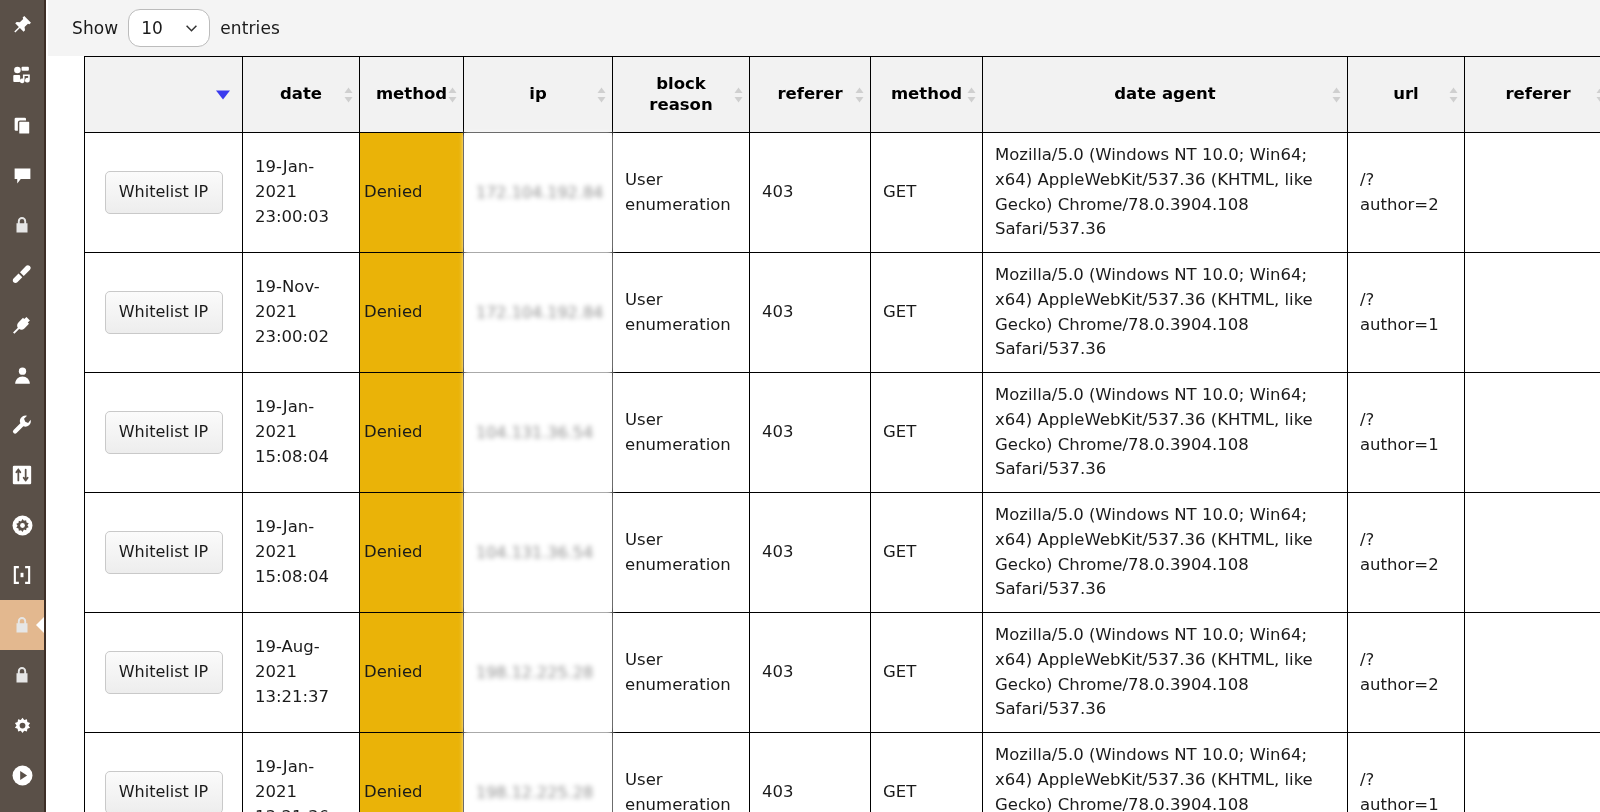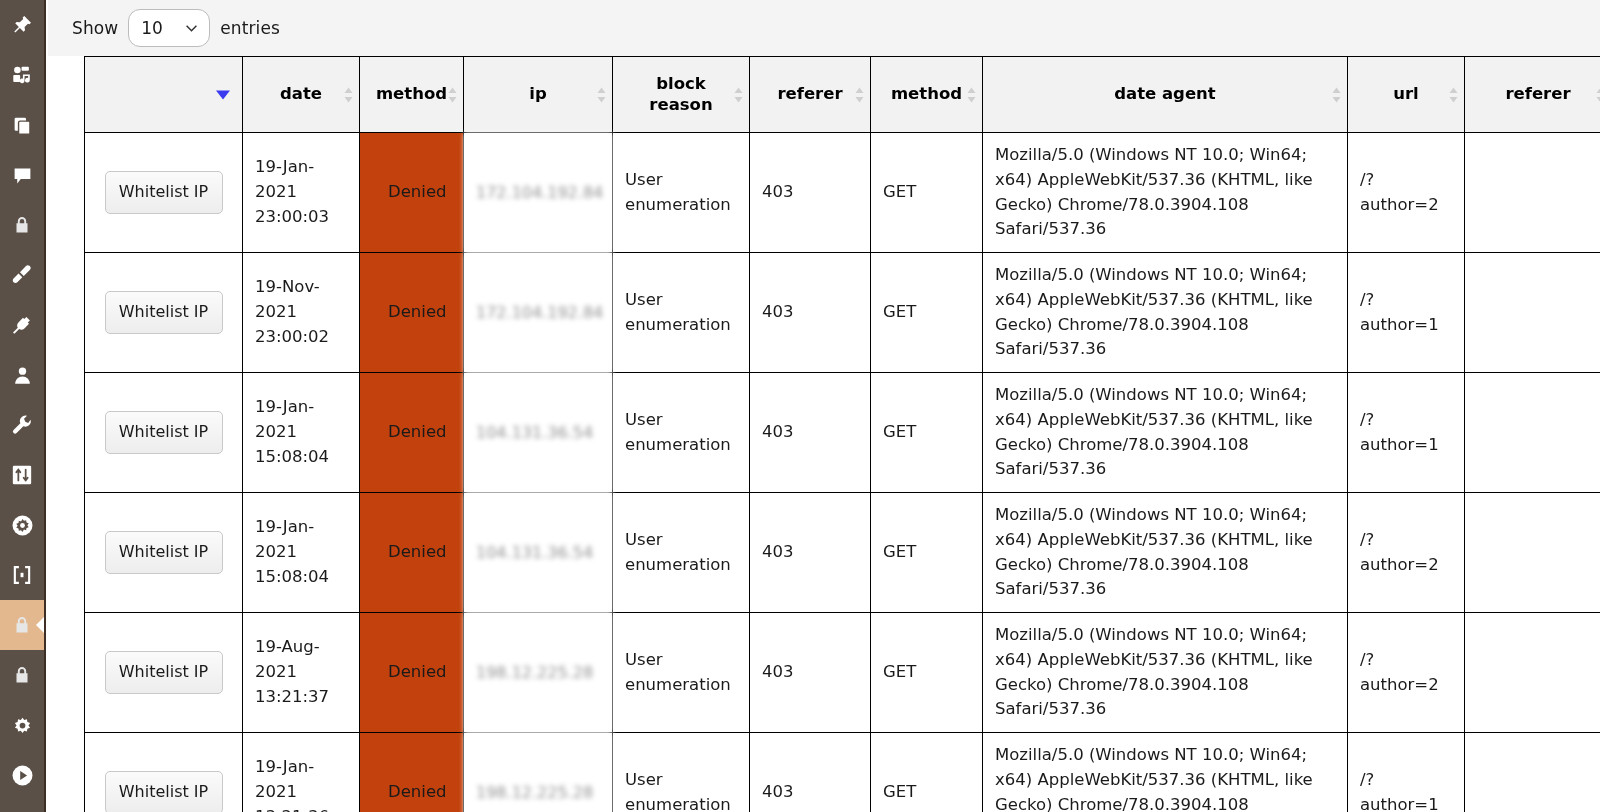--- a/index.html
+++ b/index.html
@@ -152,23 +152,23 @@
     border: 1px solid #000000;
     font-size: 16.5px;
     color: #1a1a1a;
     padding: 10px 12px;
     vertical-align: middle;
     line-height: 1.5;
     background: #ffffff;
   }
   td.c-action { text-align: center; padding: 20px 8px; }
   td.c-denied {
-    background: #c2410c;
+    background: #eab308;
     text-align: left;
-    padding-left: 28px;
+    padding-left: 4px;
   }
   td.c-ip {
     color: #909090;
     filter: blur(2.6px);
     font-size: 16px;
     text-align: left;
   }
   td.c-num { text-align: left; margin-left: 38px; }
 
   .wl-btn {

